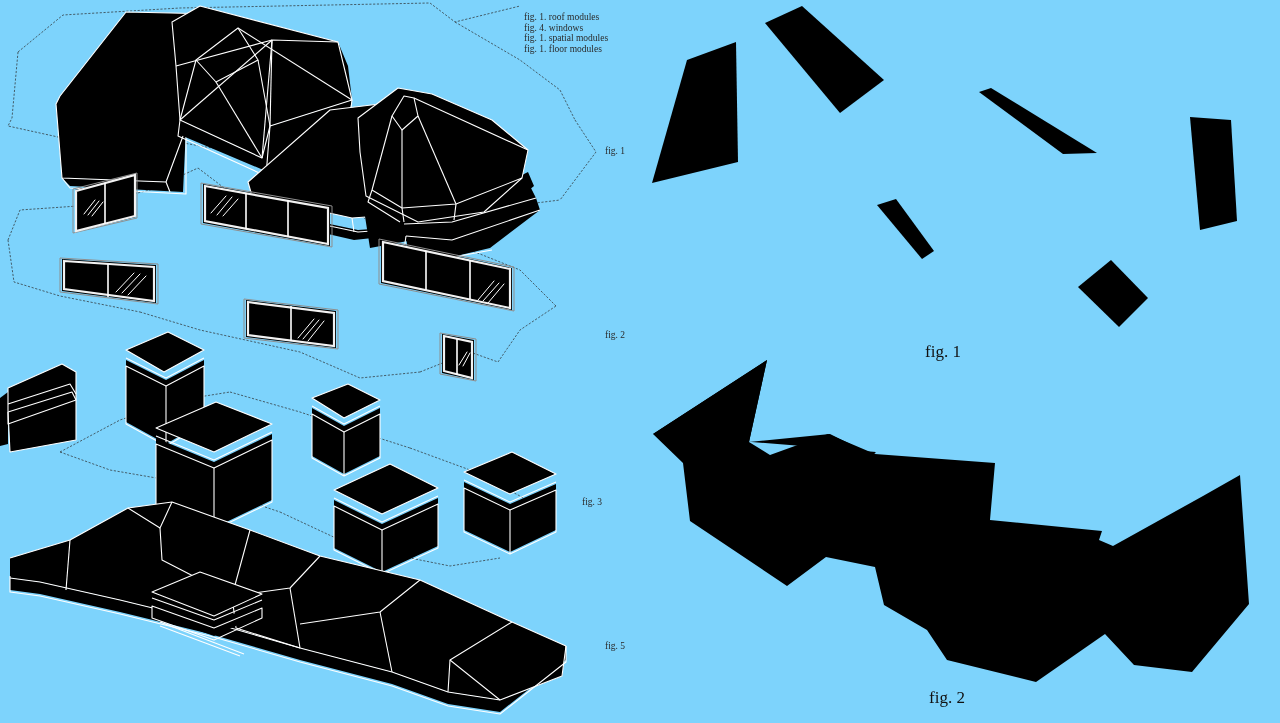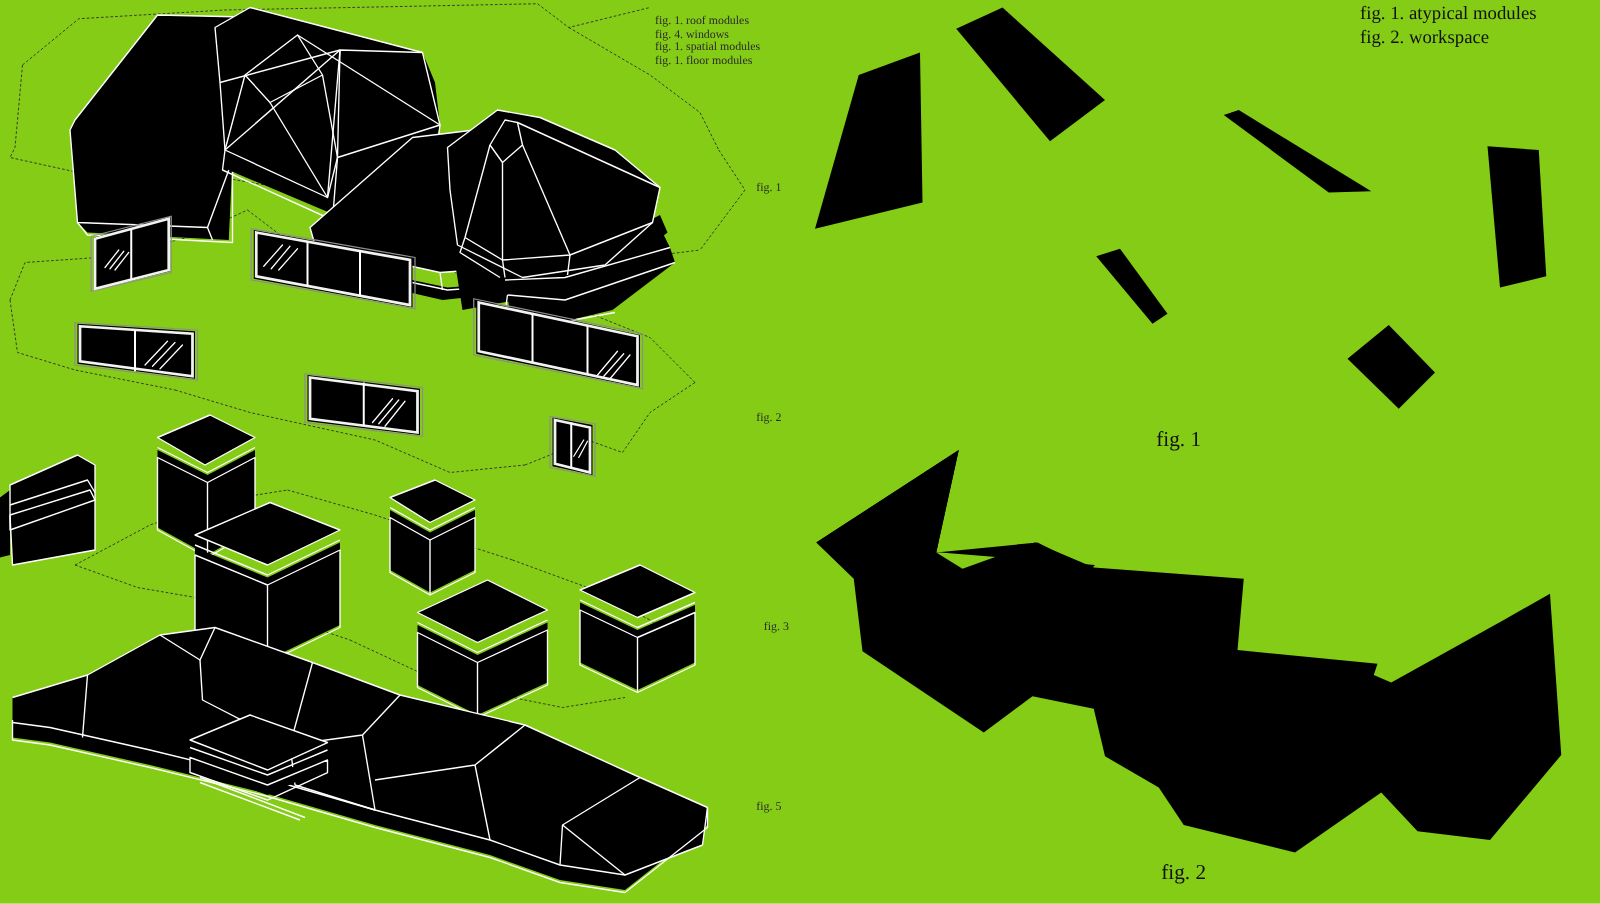--- a/index.html
+++ b/index.html
@@ -9,21 +9,21 @@
     background: #ffffff;
   }
   body {
     font-family: "Liberation Serif", "DejaVu Serif", serif;
     color: #1a1a1a;
   }
   #sheet {
     position: relative;
     width: 1280px;
     height: 723px;
-    background: #84cc16;
+    background: #7dd3fc;
     overflow: hidden;
   }
   #diagram-svg {
     position: absolute;
     left: 0;
     top: 0;
     width: 1280px;
     height: 723px;
     display: block;
   }
@@ -58,21 +58,21 @@
   }
   .fig-caption {
     position: absolute;
     font-family: "Liberation Serif", "DejaVu Serif", serif;
     font-size: 17px;
     color: #111111;
     white-space: nowrap;
   }
   #tag-1 { left: 605px; top: 146px; }
   #tag-2 { left: 605px; top: 330px; }
-  #tag-3 { left: 611px; top: 497px; }
+  #tag-3 { left: 582px; top: 497px; }
   #tag-4 { left: 605px; top: 641px; }
   #caption-right-1 { left: 925px; top: 342px; }
   #caption-right-2 { left: 929px; top: 688px; }
 </style>
 </head>
 <body>
 
 <div id="sheet">
 
   <svg id="diagram-svg" viewBox="0 0 1280 723" xmlns="http://www.w3.org/2000/svg">
@@ -342,24 +342,20 @@
     </g>
   </svg>
 
   <div class="legend" id="legend-left">
     <span class="legend-line">fig. 1. roof  modules</span>
     <span class="legend-line">fig. 4. windows</span>
     <span class="legend-line">fig. 1. spatial modules</span>
     <span class="legend-line">fig. 1. floor modules</span>
   </div>
 
-  <div class="legend" id="legend-right">
-    <span class="legend-line">fig. 1. atypical modules</span>
-    <span class="legend-line">fig. 2. workspace</span>
-  </div>
 
   <div class="fig-tag" id="tag-1">fig. 1</div>
   <div class="fig-tag" id="tag-2">fig. 2</div>
   <div class="fig-tag" id="tag-3">fig. 3</div>
   <div class="fig-tag" id="tag-4">fig. 5</div>
 
   <div class="fig-caption" id="caption-right-1">fig. 1</div>
   <div class="fig-caption" id="caption-right-2">fig. 2</div>
 
 </div>

